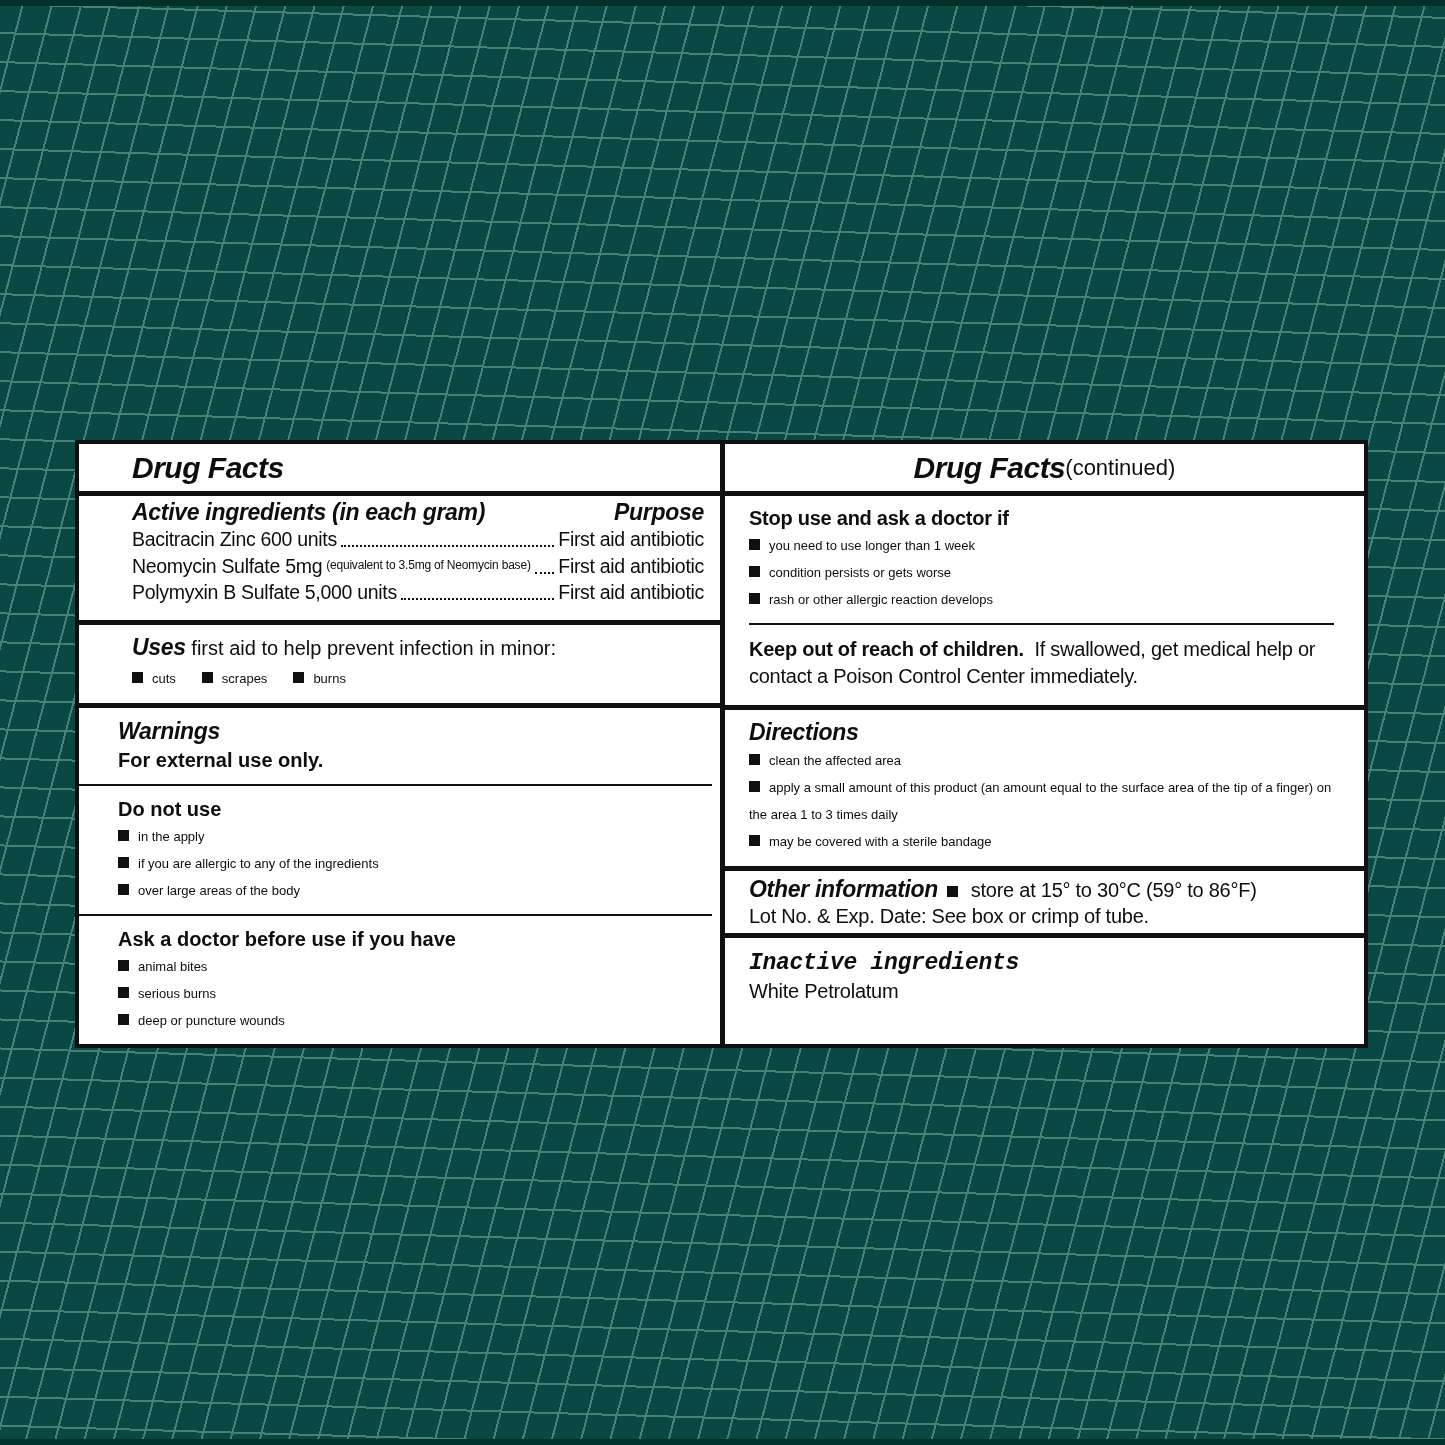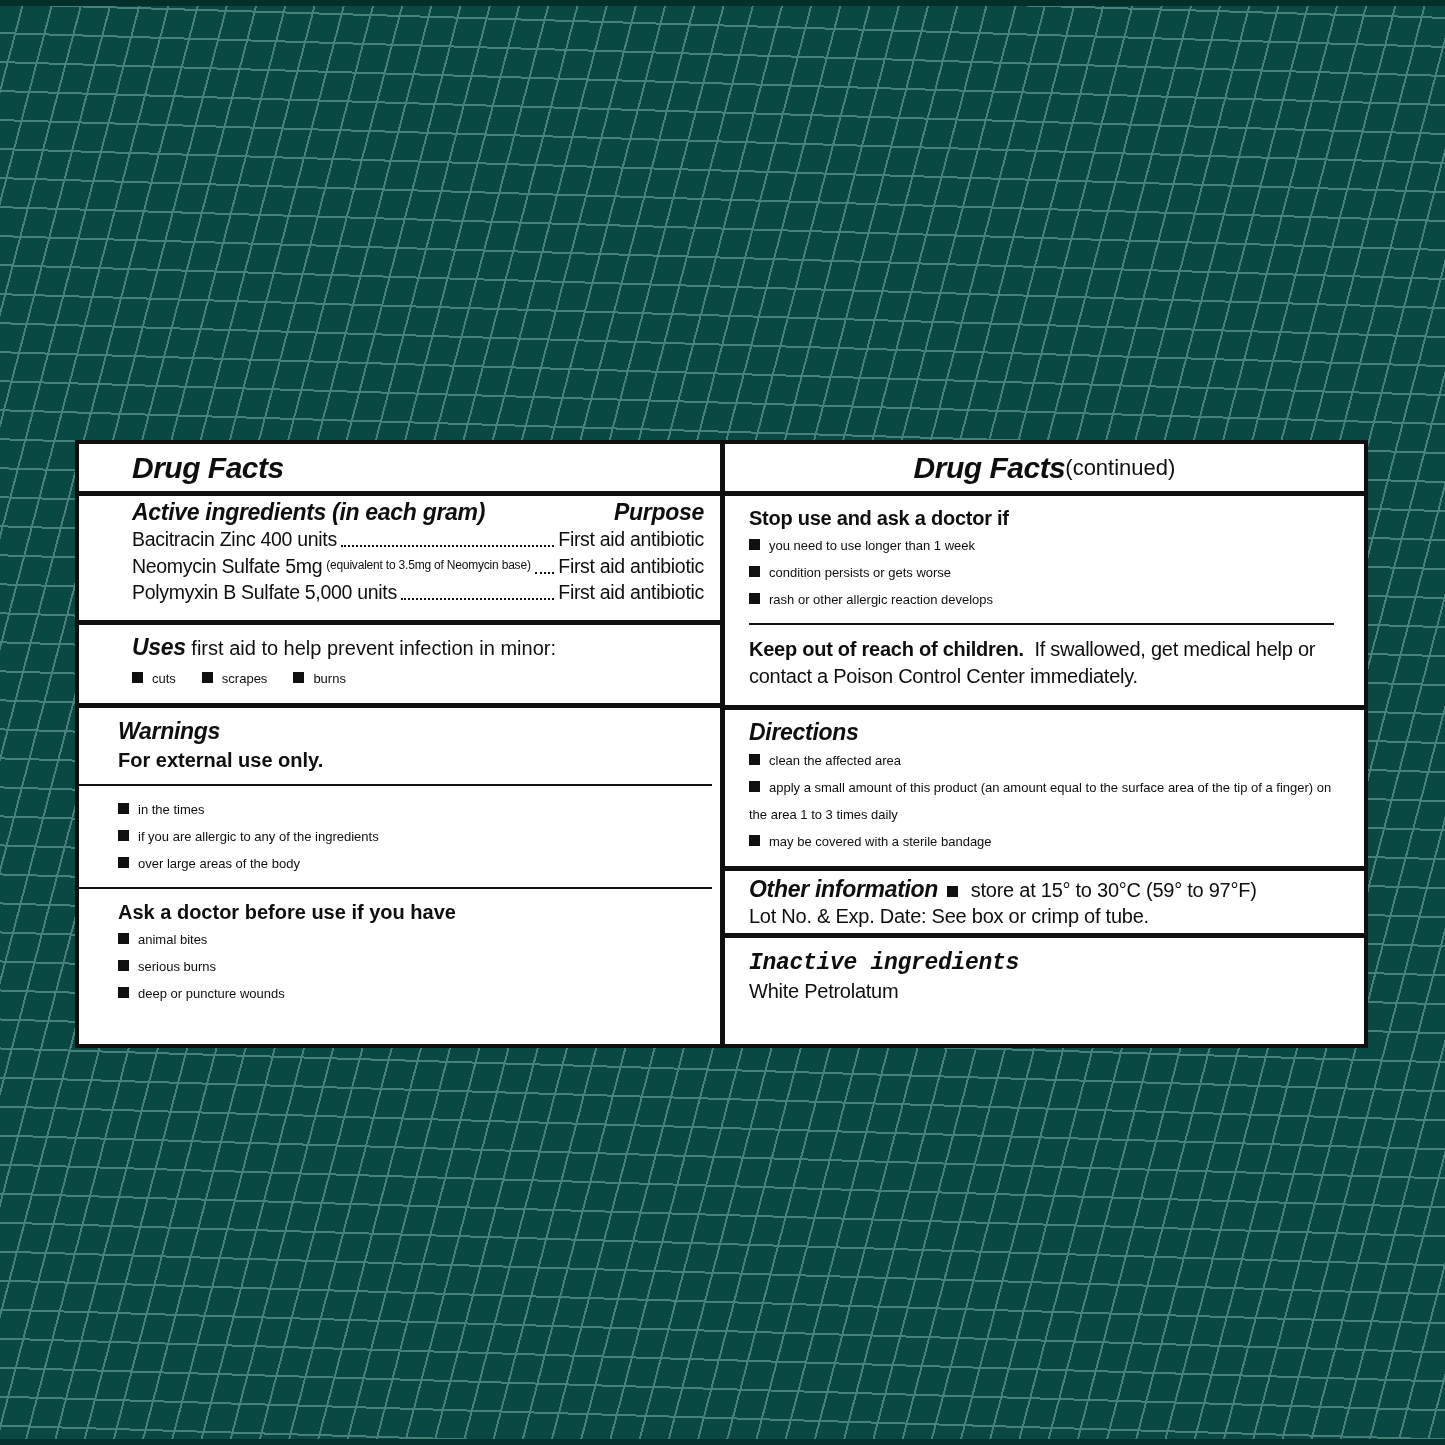--- a/index.html
+++ b/index.html
@@ -85,21 +85,21 @@
       <span class="hdr-title">Drug Facts</span>
     </div>
     <div class="sep"></div>
 
     <div class="sec lc-active">
       <div class="ing-head">
         <span class="sechead">Active ingredients (in each gram)</span>
         <span class="sechead">Purpose</span>
       </div>
       <div class="ing-row">
-        <span>Bacitracin Zinc 400 units</span>
+        <span>Bacitracin Zinc 600 units</span>
         <span class="dots"></span>
         <span>First aid antibiotic</span>
       </div>
       <div class="ing-row">
         <span>Neomycin Sulfate 5mg</span>
         <span class="ing-note">(equivalent to 3.5mg of Neomycin base)</span>
         <span class="dots"></span>
         <span>First aid antibiotic</span>
       </div>
       <div class="ing-row">
@@ -120,21 +120,22 @@
         <span class="bullet-item"><span class="sq"></span><span>scrapes</span></span>
         <span class="bullet-item"><span class="sq"></span><span>burns</span></span>
       </div>
     </div>
     <div class="sep"></div>
 
     <div class="sec grow lc-warn">
       <div class="sechead" style="line-height:31px;">Warnings</div>
       <div class="body-line bold">For external use only.</div>
       <div class="hairline-l"></div>
-      <div class="bullet-item"><span class="sq"></span><span>in the times</span></div>
+      <div class="body-line bold">Do not use</div>
+      <div class="bullet-item"><span class="sq"></span><span>in the apply</span></div>
       <div class="bullet-item"><span class="sq"></span><span>if you are allergic to any of the ingredients</span></div>
       <div class="bullet-item"><span class="sq"></span><span>over large areas of the body</span></div>
       <div class="hairline-l"></div>
       <div class="body-line bold">Ask a doctor before use if you have</div>
       <div class="bullet-item"><span class="sq"></span><span>animal bites</span></div>
       <div class="bullet-item"><span class="sq"></span><span>serious burns</span></div>
       <div class="bullet-item"><span class="sq"></span><span>deep or puncture wounds</span></div>
     </div>
   </div>
 
@@ -166,21 +167,21 @@
       <div class="bullet-item"><span class="sq"></span><span>clean the affected area</span></div>
       <div class="bullet-item"><span class="sq"></span><span>apply a small amount of this product (an amount equal to the surface area of the tip of a finger) on the area 1 to 3 times daily</span></div>
       <div class="bullet-item"><span class="sq"></span><span>may be covered with a sterile bandage</span></div>
     </div>
     <div class="sep"></div>
 
     <div class="sec rc-other">
       <div class="body-line">
         <span class="sechead">Other information</span>
         <span class="sq-inline"></span>
-        <span>store at 15° to 30°C (59° to 97°F)</span>
+        <span>store at 15° to 30°C (59° to 86°F)</span>
       </div>
       <div class="body-line">Lot No. &amp; Exp. Date: See box or crimp of tube.</div>
     </div>
     <div class="sep"></div>
 
     <div class="sec grow rc-inactive">
       <div class="sechead" style="line-height:30px;font-family:Liberation Mono, monospace;">Inactive ingredients</div>
       <div class="body-line">White Petrolatum</div>
     </div>
   </div>

